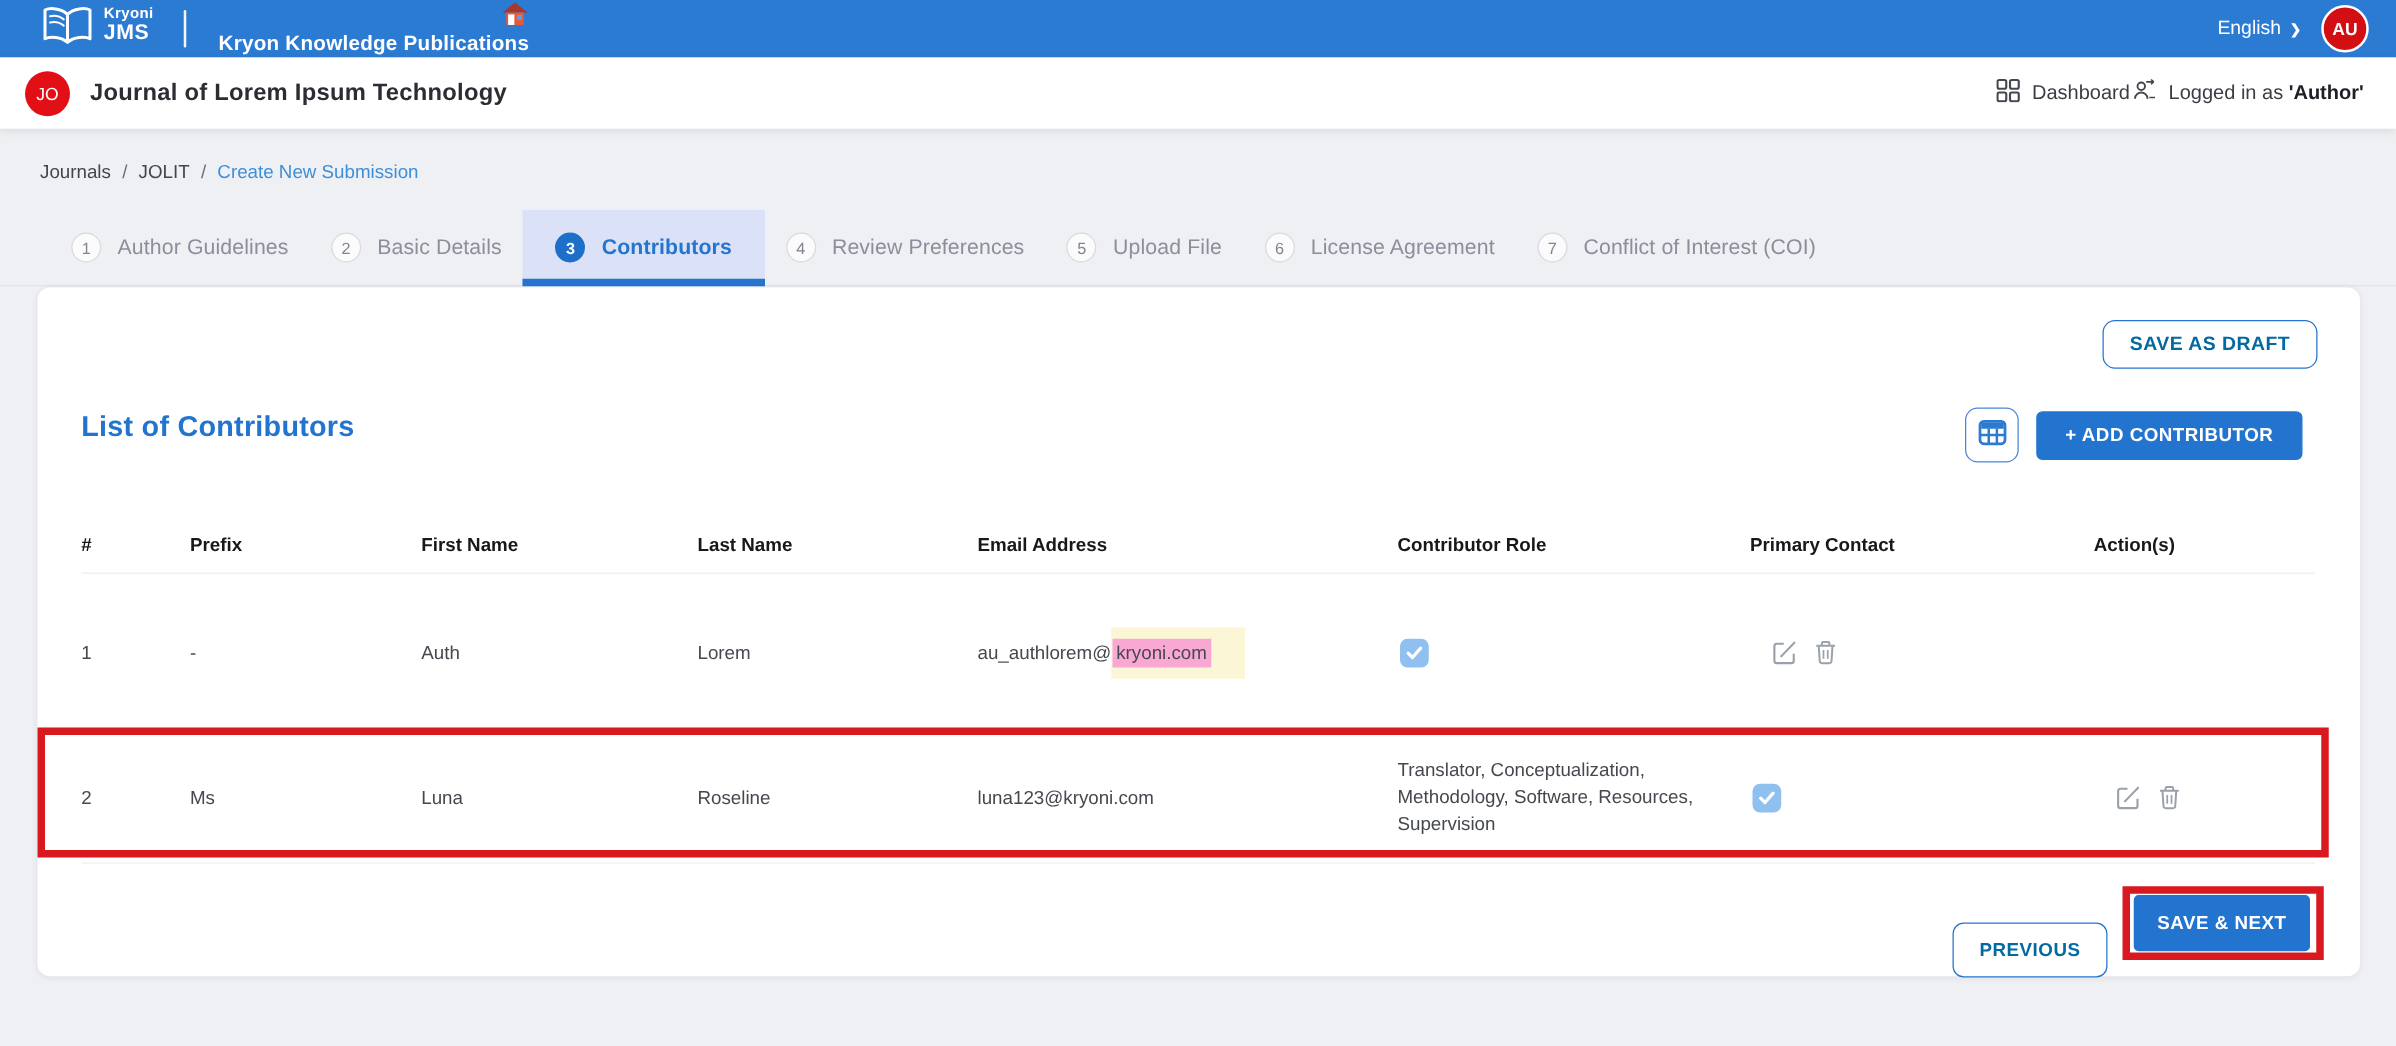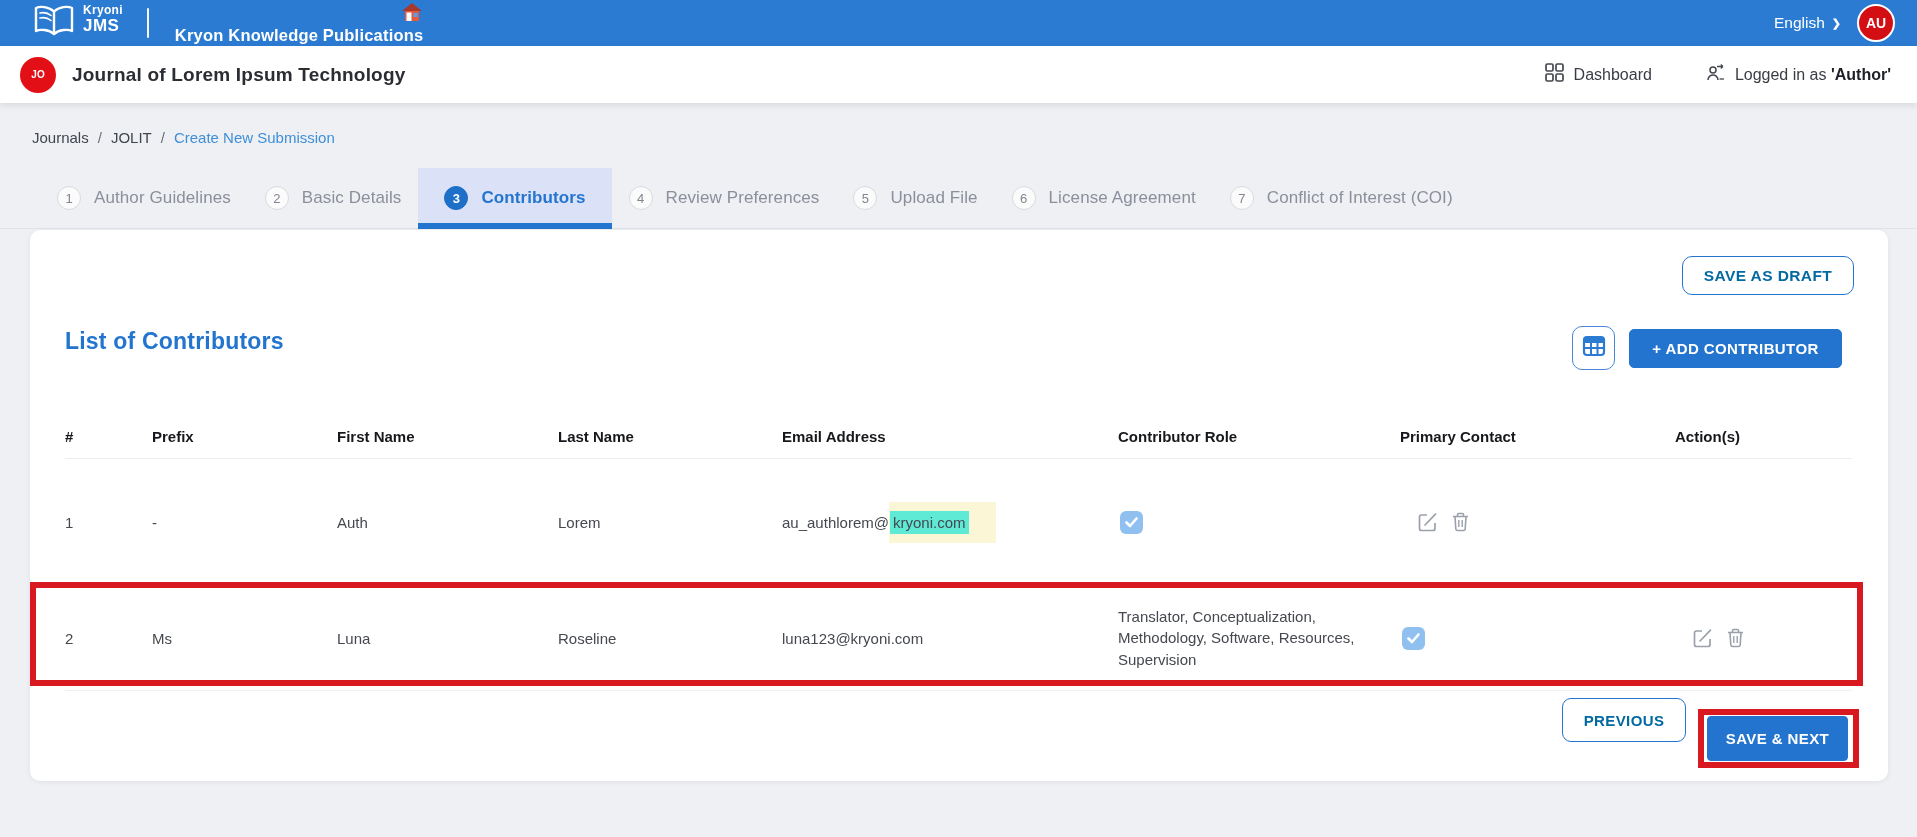--- a/index.html
+++ b/index.html
@@ -16,23 +16,23 @@
   .topbar-divider { width:2px; height:30px; background:rgba(255,255,255,0.95); margin:0 26px 0 24px; border-radius:1px; }
   .org-wrap { display:flex; align-items:flex-end; gap:0;flex-direction:column; }
   .org-name { color:#fff; font-size:16.5px; font-weight:700; letter-spacing:0.2px; }
   .topbar-right { margin-left:auto; display:flex; align-items:center; gap:16px; margin-right:22px; }
   .lang { color:#fff; font-size:15.5px; font-weight:500; display:flex; align-items:center; gap:7px; cursor:pointer; }
   .lang .chev { font-size:11px; font-weight:700; margin-top:1px; }
   .avatar { width:38px; height:38px; border-radius:50%; background:#d40f14; border:2px solid #fff; color:#fff; font-size:14px; font-weight:700; display:flex; align-items:center; justify-content:center; }
 
   
   .appheader { position:absolute; left:0; top:46px; width:1917px; height:57px; background:#fff; display:flex; align-items:center; box-shadow:0 2px 7px rgba(40,45,60,0.13); z-index:5; }
-  .journal-badge { width:36px; height:36px; border-radius:50%; background:#e30f17; color:#fff; font-size:10px; font-weight:700; display:flex; align-items:center; justify-content:center; margin-left:20px; }
+  .journal-badge { width:36px; height:36px; border-radius:50%; background:#e30f17; color:#fff; font-size:14px; font-weight:400; display:flex; align-items:center; justify-content:center; margin-left:20px; }
   .journal-title { margin-left:16px; font-size:19px; font-weight:700; color:#2b2d33; letter-spacing:0.2px; }
-  .appheader-right { margin-left:auto; display:flex; align-items:center; gap:52px; margin-right:26px; }
+  .appheader-right { margin-left:auto; display:flex; align-items:center; margin-right:26px; }
   .hdr-item { display:flex; align-items:center; gap:10px; font-size:16px; color:#3a3d44; cursor:pointer; }
   .hdr-item b { color:#1e2026; }
 
   
   .breadcrumb { position:absolute; left:32px; top:129px; font-size:15px; color:#41454e; display:flex; gap:9px; align-items:center; }
   .breadcrumb .sep { color:#6a6e78; }
   .crumb { cursor:pointer; }
   .crumb.current { color:#3e8fd9; }
 
   
@@ -60,27 +60,27 @@
   
   .tbl { position:absolute; left:35px; top:185px; width:1787px; font-size:15px; color:#45494f; }
   .trow { display:grid; grid-template-columns:87px 185px 221px 224px 336px 282px 275px 1fr; align-items:center; }
   .thead { height:44px; font-weight:700; color:#17181c; border-bottom:1px solid #ecedef; }
   .drow { border-bottom:1px solid #eef0f2; }
   .drow.r1 { height:127px; }
   .drow.r2 { height:105px; }
   .cell { padding-right:12px; }
   .role-cell { line-height:21.5px; }
   .hl-outer { display:inline-block; background:#fbf7d6; padding:9px 27px 9px 1px; margin:-9px 0; }
-  .hl-inner { display:inline-block; background:#5eead4; padding:3px 3px; }
+  .hl-inner { display:inline-block; background:#f9a8d4; padding:3px 3px; }
   .checkbox { width:23px; height:23px; border-radius:6px; background:#8fc0ef; display:flex; align-items:center; justify-content:center; margin-left:2px; cursor:pointer; }
   .actions { display:flex; gap:13px; padding-left:18px; }
   .action-ic { cursor:pointer; display:flex; }
 
   
-  .prev-btn { position:absolute; left:1532px; top:468px; width:124px; height:44px; border-radius:9px; border-width:1px; font-size:15px; }
+  .prev-btn { position:absolute; left:1532px; top:508px; width:124px; height:44px; border-radius:9px; border-width:1px; font-size:15px; }
   .next-btn { position:absolute; left:1677px; top:486px; width:141px; height:45px; border-radius:4px; font-size:15px; }
 
   
   .annot { position:absolute; border:6px solid #d91920; z-index:60; pointer-events:none; }
   .annot-row { left:30px; top:582px; width:1833px; height:104px; }
   .annot-btn { left:1698px; top:709px; width:161px; height:59px; }
 </style>
 </head>
 <body>
 

